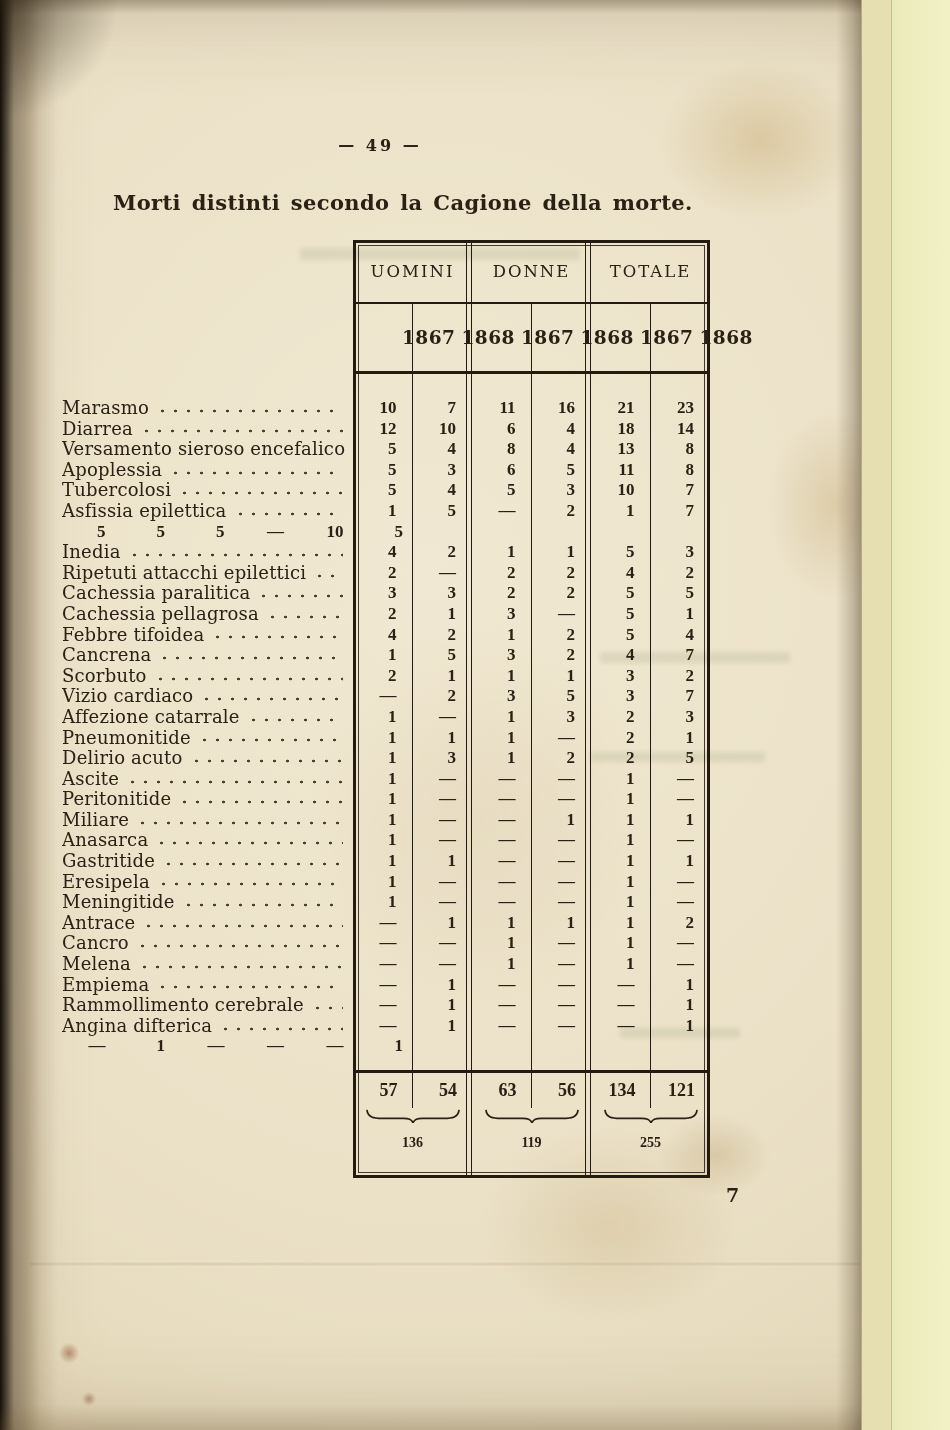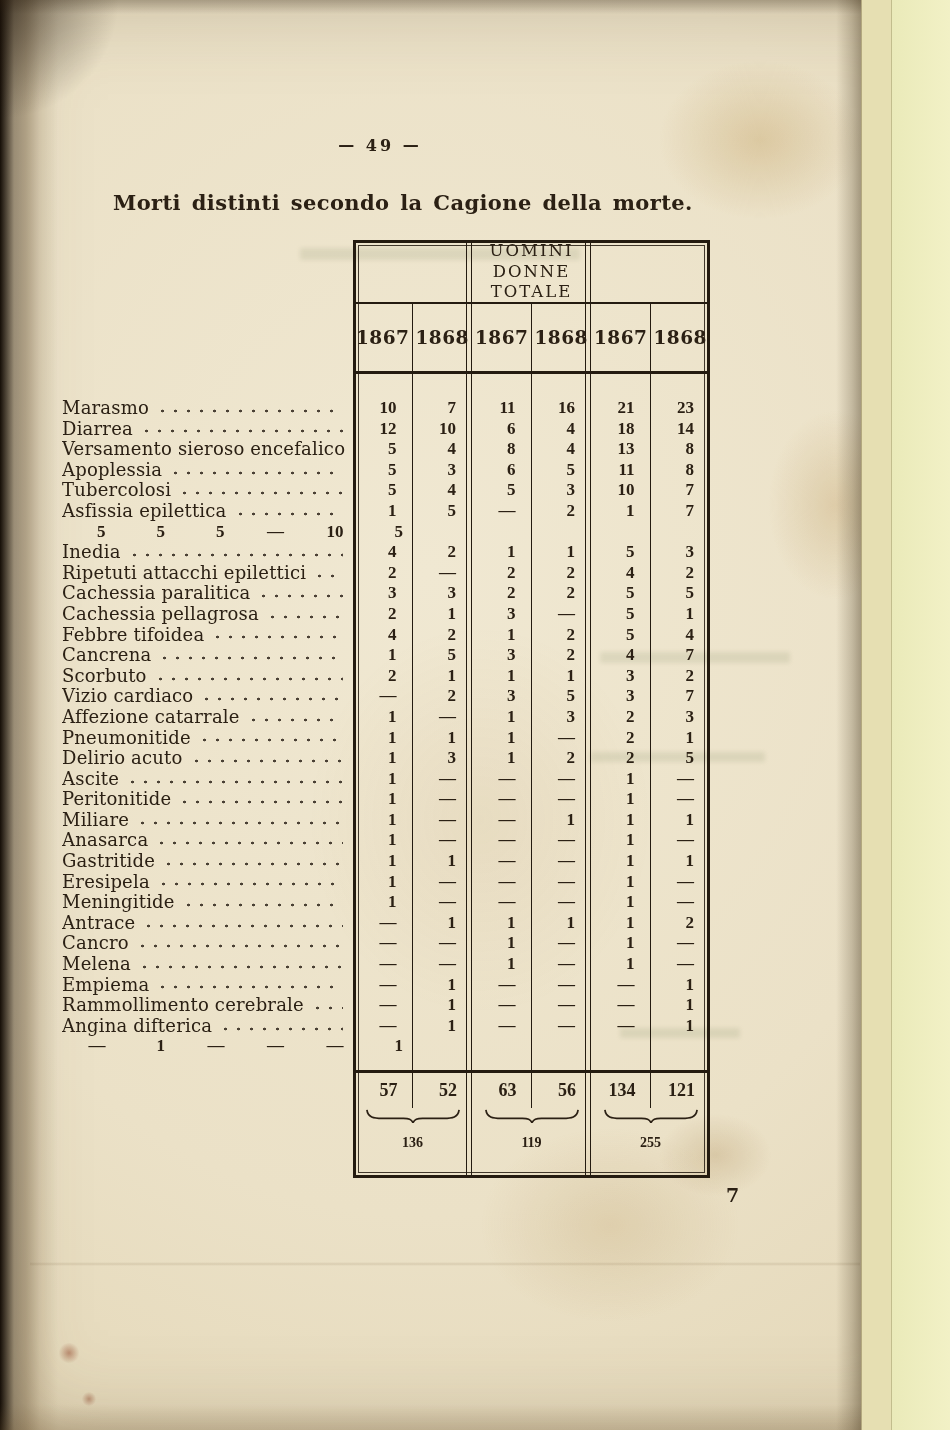--- a/index.html
+++ b/index.html
@@ -58,24 +58,24 @@
   .hline{position:absolute;left:291px;width:357px;background:var(--line);}
   .h1{top:62px;height:1.5px;}
   .h2{top:131px;height:2.8px;}
   .h3{top:830px;height:2.5px;}
   .vsep{position:absolute;pointer-events:none;}
   .vs{width:1.4px;top:62px;height:806px;background:var(--line);}
   .vs1{left:350px;} .vs2{left:469px;} .vs3{left:588px;}
   .vd{width:6px;top:0;height:938px;border-left:1.6px solid var(--line);border-right:1.6px solid var(--line);box-sizing:border-box;}
   .vd1{left:404px;} .vd2{left:523px;}
 
-  .hgroups{position:absolute;left:291px;top:0;width:357px;height:62px;display:flex;flex-direction:column;}
+  .hgroups{position:absolute;left:291px;top:0;width:357px;height:62px;display:flex;}
   .group{flex:1;display:flex;align-items:center;justify-content:center;
     font-size:16.5px;letter-spacing:2px;}
-  .hyears{position:absolute;left:291px;top:64px;width:357px;height:66px;display:flex;}
+  .hyears{position:absolute;left:291px;top:64px;width:357px;height:66px;display:flex;padding-left:46px;}
   .ypair{flex:1;display:flex;}
   .year{flex:1;display:flex;align-items:center;justify-content:center;
     font-size:18.5px;font-weight:700;letter-spacing:.5px;}
 
   .rows{position:absolute;left:0;top:158px;width:650px;}
   .row{display:flex;height:20.6px;line-height:20.6px;}
   .lbl{width:291px;box-sizing:border-box;display:flex;align-items:baseline;overflow:hidden;}
   .txt{white-space:nowrap;font-size:18px;letter-spacing:.2px;}
   .leader{flex:1;align-self:stretch;margin:0 10px 0 7px;
     background-image:radial-gradient(circle,rgba(46,36,26,.85) 1.3px,rgba(46,36,26,0) 1.6px);
@@ -521,21 +521,21 @@
             <div class="cell">—</div>
             <div class="cell">—</div>
             <div class="cell">—</div>
             <div class="cell">1</div>
           </div>
         </div>
 
       <div class="hline h3"></div>
       <div class="totals">
           <div class="tcell">57</div>
-          <div class="tcell">52</div>
+          <div class="tcell">54</div>
           <div class="tcell">63</div>
           <div class="tcell">56</div>
           <div class="tcell">134</div>
           <div class="tcell">121</div>
         </div>
 
       <div class="braces">
         <div class="bwrap">
           <svg viewBox="0 0 100 16" preserveAspectRatio="none">
               <path d="M2,2 C3,10 9,11 18,11 L40,11 C46,11 48,12 50,15.5 C52,12 54,11 60,11 L82,11 C91,11 97,10 98,2" fill="none" stroke="#2b2014" stroke-width="1.8"></path>

